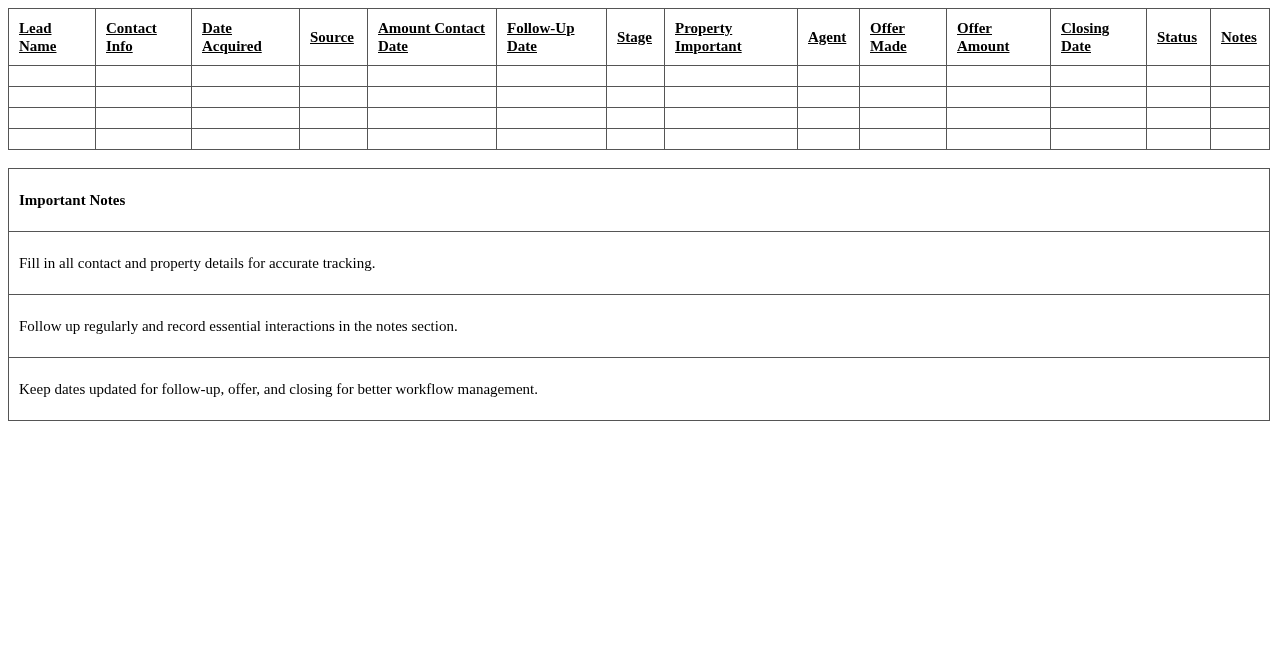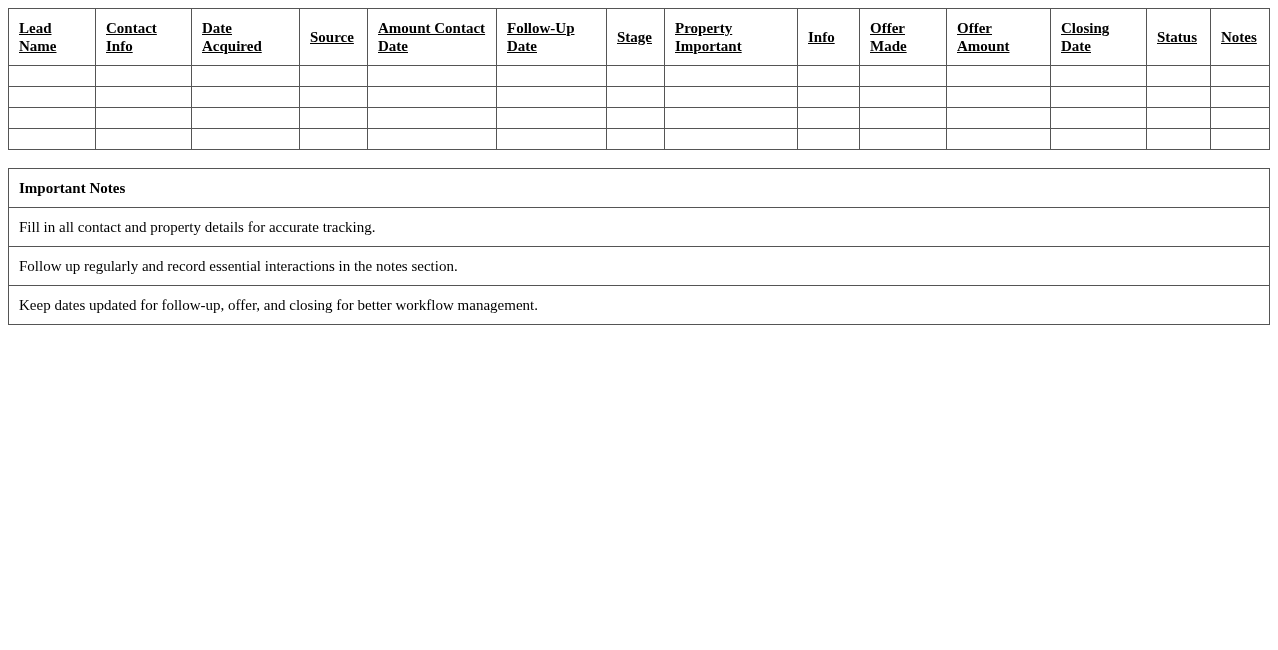--- a/index.html
+++ b/index.html
@@ -3,21 +3,21 @@
 <meta charset="utf-8">
 <style>
   html, body { margin: 0; padding: 0; background: #ffffff; }
   body { width: 1278px; height: 650px; position: relative; font-family: "Liberation Serif", serif; color: #000; font-size: 15px; }
   table { border-collapse: collapse; position: absolute; left: 8px; table-layout: fixed; }
   td, th { border: 1px solid #555; }
   #lead-table { top: 8px; width: 1262px; text-decoration: underline; }
   #lead-table th { height: 56px; font-weight: bold; text-align: left; vertical-align: middle; padding: 0 10px; font-size: 15px; line-height: 18px; }
   #lead-table td { height: 20px; padding: 0; }
   #notes-table { top: 168px; width: 1262px; }
-  #notes-table td { height: 38px; padding: 0 10px; vertical-align: middle; font-size: 15px; }
+  #notes-table td { height: 38px; padding: 12px 10px; vertical-align: middle; font-size: 15px; }
   #notes-table td.head { font-weight: bold; }
 </style>
 </head>
 <body>
 
 <table id="lead-table">
   <colgroup id="lead-cols">
       <col style="width: 87px;">
       <col style="width: 96px;">
       <col style="width: 108px;">
@@ -36,21 +36,21 @@
   <thead>
     <tr id="lead-head-row">
         <th>Lead Name</th>
         <th>Contact Info</th>
         <th>Date Acquired</th>
         <th>Source</th>
         <th>Amount Contact Date</th>
         <th>Follow-Up Date</th>
         <th>Stage</th>
         <th>Property Important</th>
-        <th>Info</th>
+        <th>Agent</th>
         <th>Offer Made</th>
         <th>Offer Amount</th>
         <th>Closing Date</th>
         <th>Status</th>
         <th>Notes</th>
       </tr>
   </thead>
   <tbody id="lead-body">
       <tr>
         <td></td>

